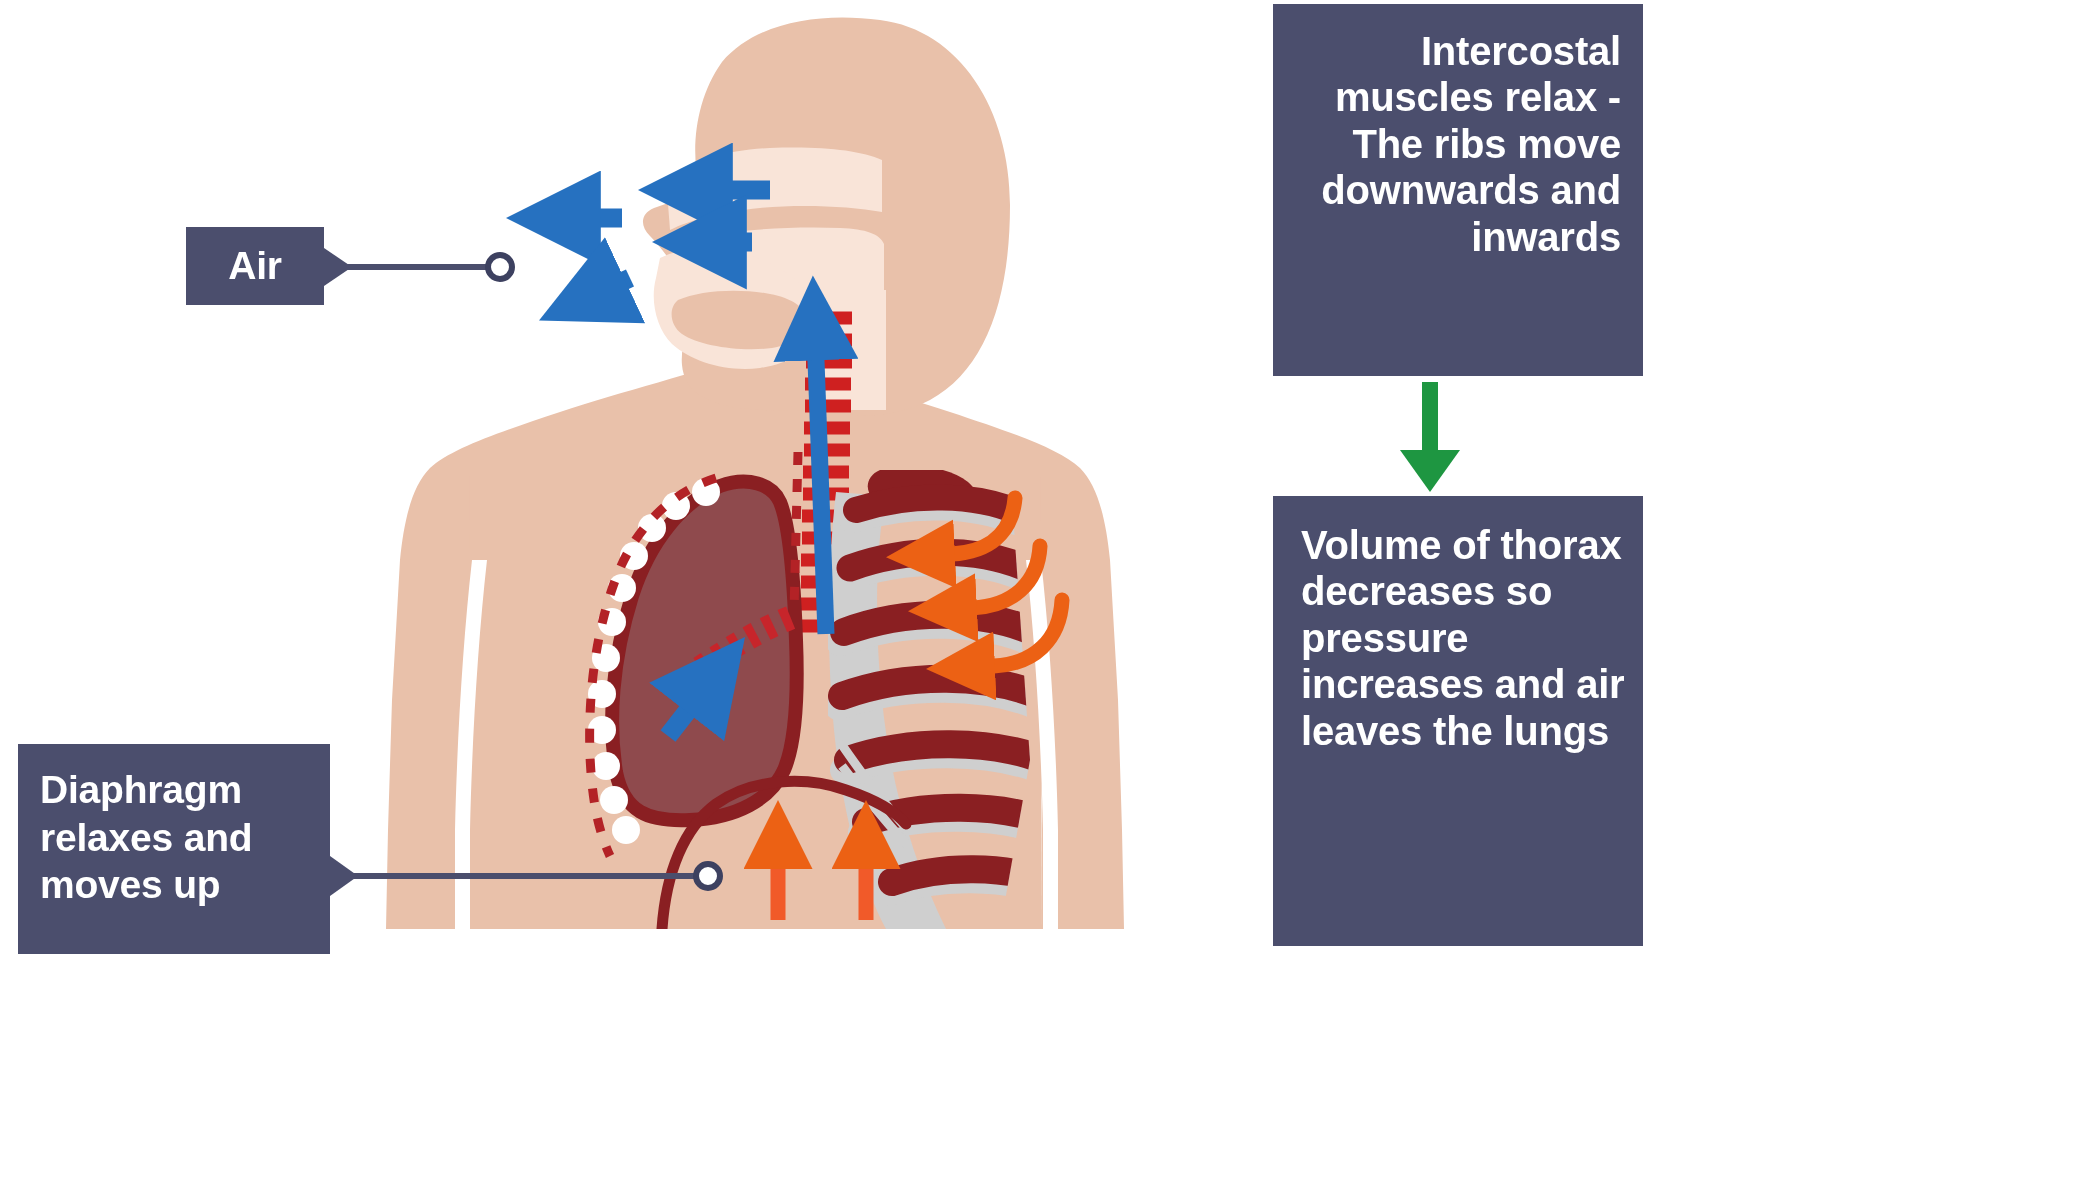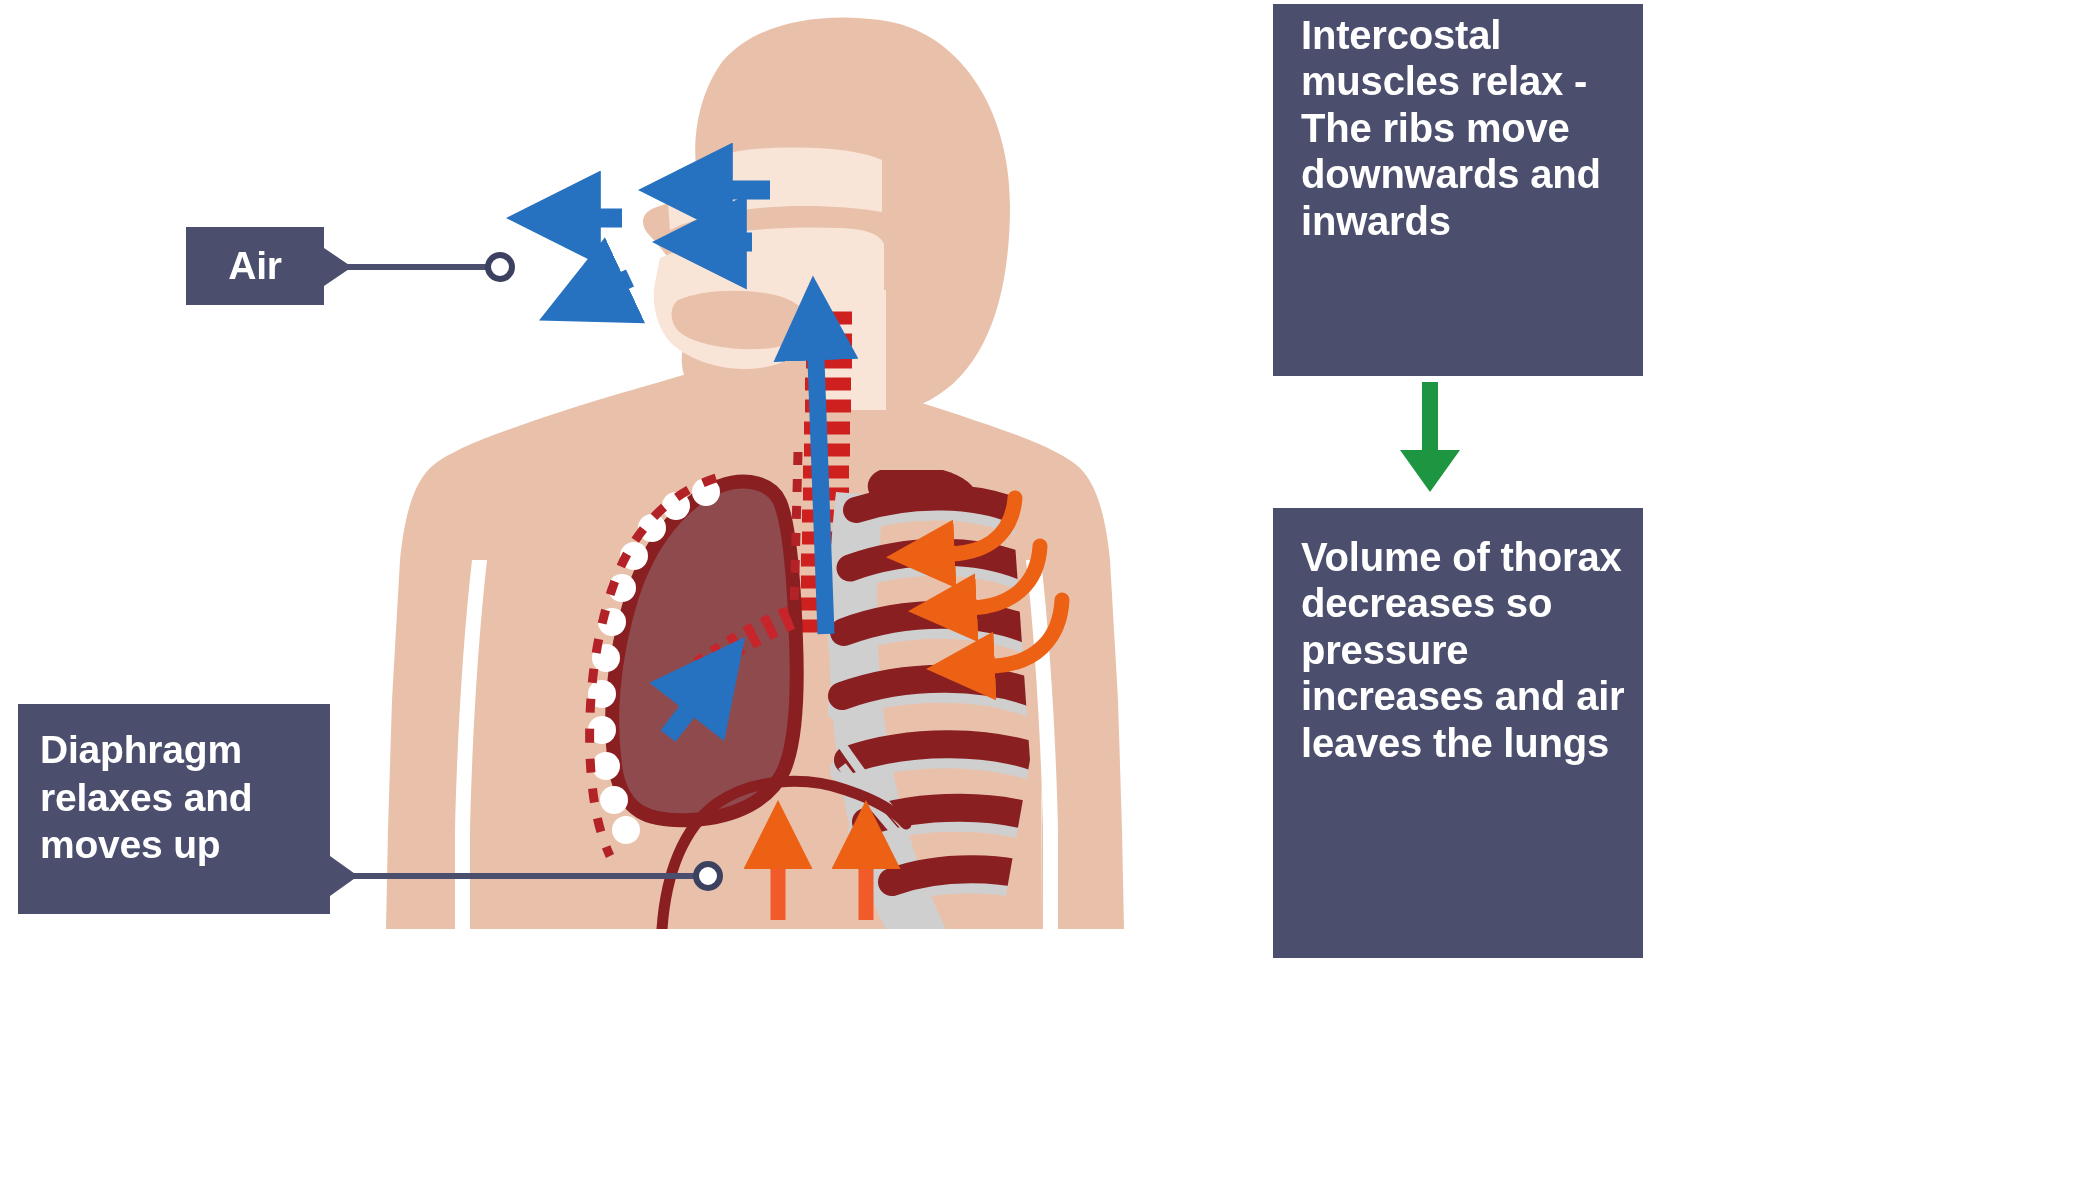--- a/index.html
+++ b/index.html
@@ -33,45 +33,46 @@
     line-height: 1.16;
     letter-spacing: -0.2px;
   }
   .callout-box .cb-text { display: block; white-space: pre-line; }
 
   #box-intercostal {
     left: 1273px;
     top: 4px;
     width: 370px;
     height: 372px;
-    padding: 8px 22px 10px 28px;
+    padding: 24px 22px 10px 28px;
     font-size: 40px;
+    text-align: right;
   }
   #box-volume {
     left: 1273px;
-    top: 508px;
+    top: 496px;
     width: 370px;
     height: 450px;
     padding: 26px 14px 10px 28px;
     font-size: 40px;
   }
   #label-air {
     left: 186px;
     top: 227px;
     width: 138px;
     height: 78px;
     padding: 16px;
     font-size: 39px;
     display: flex;
     align-items: center;
     justify-content: center;
   }
   #label-diaphragm {
     left: 18px;
-    top: 704px;
+    top: 744px;
     width: 312px;
     height: 210px;
     padding: 22px 14px 15px 22px;
     font-size: 39px;
     line-height: 1.22;
   }
 </style>
 </head>
 <body>
 

